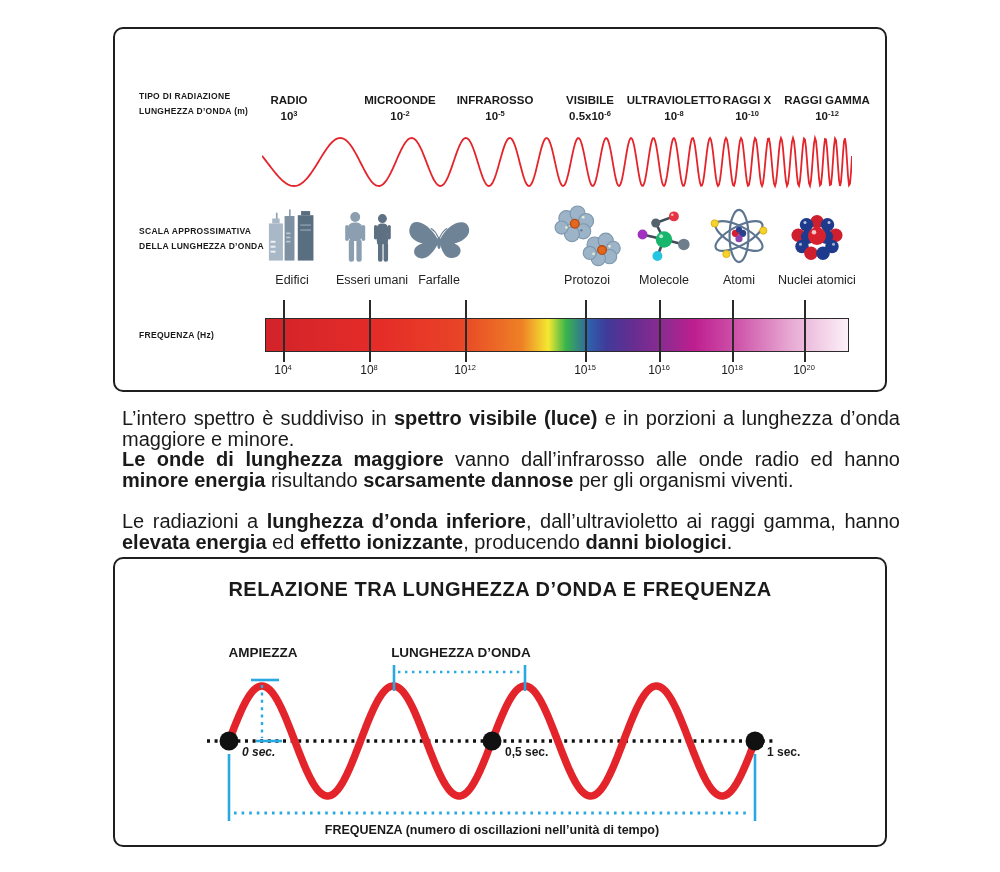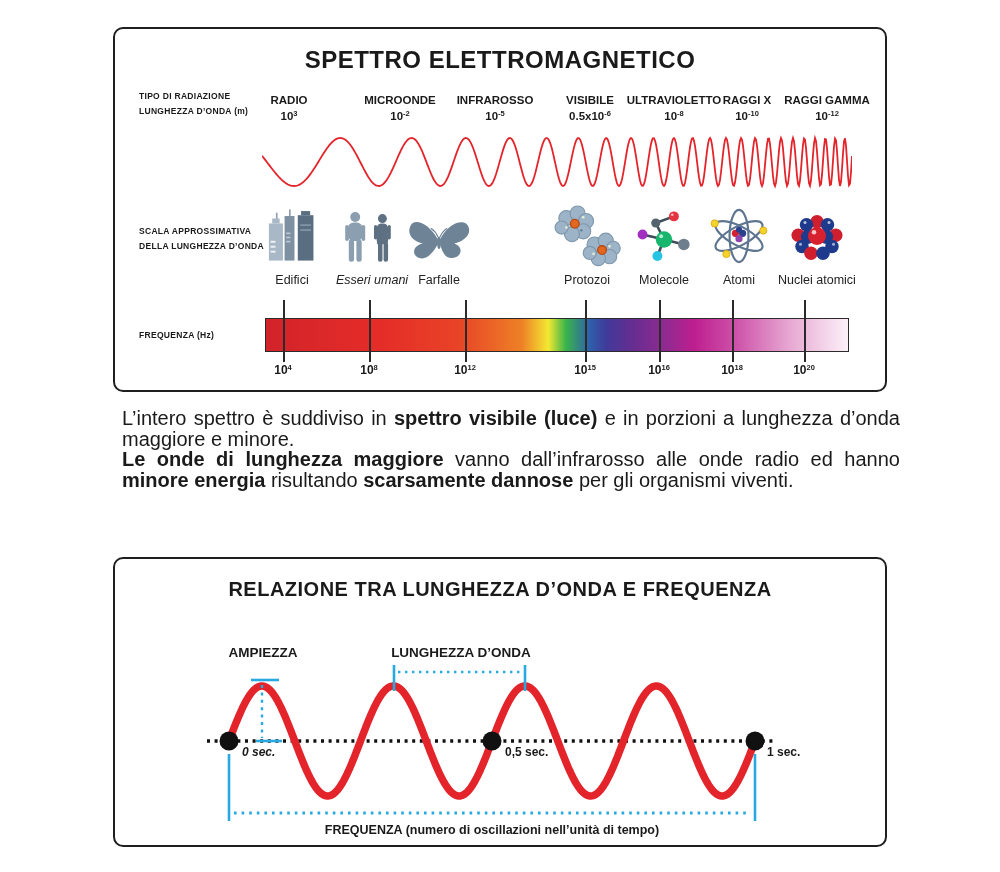--- a/index.html
+++ b/index.html
@@ -19,39 +19,38 @@
   .iconcol{position:absolute;width:84px;transform:translateX(-50%);text-align:center;}
   .iconbox{height:66px;display:flex;align-items:flex-end;justify-content:center;}
   .iconlabel{margin-top:7px;font-size:12.5px;line-height:13px;color:#222;}
   .tick{position:absolute;width:1.5px;height:62px;background:#2a2a2a;top:271px;}
   .freqbar{position:absolute;left:150px;top:289px;width:582px;height:32px;
            border:1.5px solid #2b2b2b;
            background:linear-gradient(to right,
              #d2232a 0%,#e52d28 20%,#e84327 33%,#ee8126 44%,#f4e831 48.5%,
              #39b54a 51.5%,#2e61ab 55.5%,#403a99 58.5%,#662d91 63%,#922a90 69%,
              #be1e8f 73.5%,#ce54aa 81%,#e7a8d2 90%,#fcf0f8 100%);}
-  .freqval{position:absolute;top:334px;transform:translateX(-50%);font-weight:700;font-size:12px;}
+  .freqval{position:absolute;top:334px;transform:translateX(-50%);font-weight:400;font-size:12px;}
   .paras{position:absolute;left:122px;top:408px;width:778px;font-size:20px;
          line-height:20.5px;text-align:justify;}
   .paras p{margin:0 0 21px 0;}
   .annolabel{position:absolute;transform:translateX(-50%);font-weight:700;font-size:13.5px;
              white-space:nowrap;}
   .timelabel{position:absolute;font-weight:700;font-size:12px;white-space:nowrap;}
   .freqcaption{position:absolute;left:114px;width:526px;top:264px;text-align:center;
                font-weight:700;font-size:12.5px;}
   svg{display:block;}
   .abs{position:absolute;}
 </style>
 </head>
 <body>
 
 <div class="canvas">
 
   <section class="panel" id="panel1">
-    <h1>SPETTRO ELETTROMAGNETICO</h1>
 
     <div class="smalllab" style="left:24px;top:60px;">
       <div>TIPO DI RADIAZIONE</div>
       <div>LUNGHEZZA D’ONDA (m)</div>
     </div>
 
     <div class="band" style="left:174px;top:64px;">
       <div>RADIO</div>
       <div><span>10</span><sup>3</sup></div>
     </div>
@@ -105,21 +104,21 @@
             <rect x="33" y="40" width="5" height="2" fill="#c2cfda" opacity=".9"></rect>
           <rect x="51" y="4" width="11" height="5" fill="#5a6e82"></rect>
           <rect x="47" y="9" width="19" height="55" fill="#5a6e82"></rect>
           <rect x="50" y="20" width="13" height="2" fill="#8fa2b2" opacity=".8"></rect>
             <rect x="50" y="26" width="13" height="2" fill="#8fa2b2" opacity=".8"></rect>
         </svg>
       </div>
       <div class="iconlabel">Edifici</div>
     </div>
 
-    <div class="iconcol" style="left:257px;top:172px;font-style:italic;">
+    <div class="iconcol" style="left:257px;top:172px;">
       <div class="iconbox">
         <svg width="64" height="60" viewBox="0 0 80 66">
           <g fill="#8b9fb1">
             <circle cx="19" cy="8" r="6.2"></circle>
             <rect x="10" y="15" width="18" height="23" rx="7"></rect>
             <rect x="6.5" y="18" width="4.5" height="20" rx="2.2"></rect>
             <rect x="27" y="18" width="4.5" height="20" rx="2.2"></rect>
             <rect x="11" y="36" width="6.6" height="28" rx="3"></rect>
             <rect x="20.5" y="36" width="6.6" height="28" rx="3"></rect>
           </g>
@@ -270,20 +269,21 @@
     <div class="freqval" style="left:254px;text-align:right;"><span>10</span><sup>8</sup></div>
     <div class="freqval" style="left:350px;"><span>10</span><sup>12</sup></div>
     <div class="freqval" style="left:470px;"><span>10</span><sup>15</sup></div>
     <div class="freqval" style="left:544px;"><span>10</span><sup>16</sup></div>
     <div class="freqval" style="left:617px;"><span>10</span><sup>18</sup></div>
     <div class="freqval" style="left:689px;"><span>10</span><sup>20</sup></div>
   </section>
 
   <div class="paras">
     <p><span>L’intero spettro è suddiviso in </span><b>spettro visibile (luce)</b><span> e in porzioni a lunghezza d’onda maggiore e minore.</span><br><b>Le onde di lunghezza maggiore</b><span> vanno dall’infrarosso alle onde radio ed hanno </span><b>minore energia</b><span> risultando </span><b>scarsamente dannose</b><span> per gli organismi viventi.</span></p>
+    <p><span>Le radiazioni a </span><b>lunghezza d’onda inferiore</b><span>, dall’ultravioletto ai raggi gamma, hanno </span><b>elevata energia</b><span> ed </span><b>effetto ionizzante</b><span>, producendo </span><b>danni biologici</b><span>.</span></p>
   </div>
 
   <section class="panel" id="panel2">
     <h2>RELAZIONE TRA LUNGHEZZA D’ONDA E FREQUENZA</h2>
 
     <div class="annolabel" style="left:148px;top:86px;">AMPIEZZA</div>
     <div class="annolabel" style="left:346px;top:86px;">LUNGHEZZA D’ONDA</div>
 
     <svg class="abs" style="left:0;top:0;" width="770" height="286" viewBox="0 0 770 286">
 

